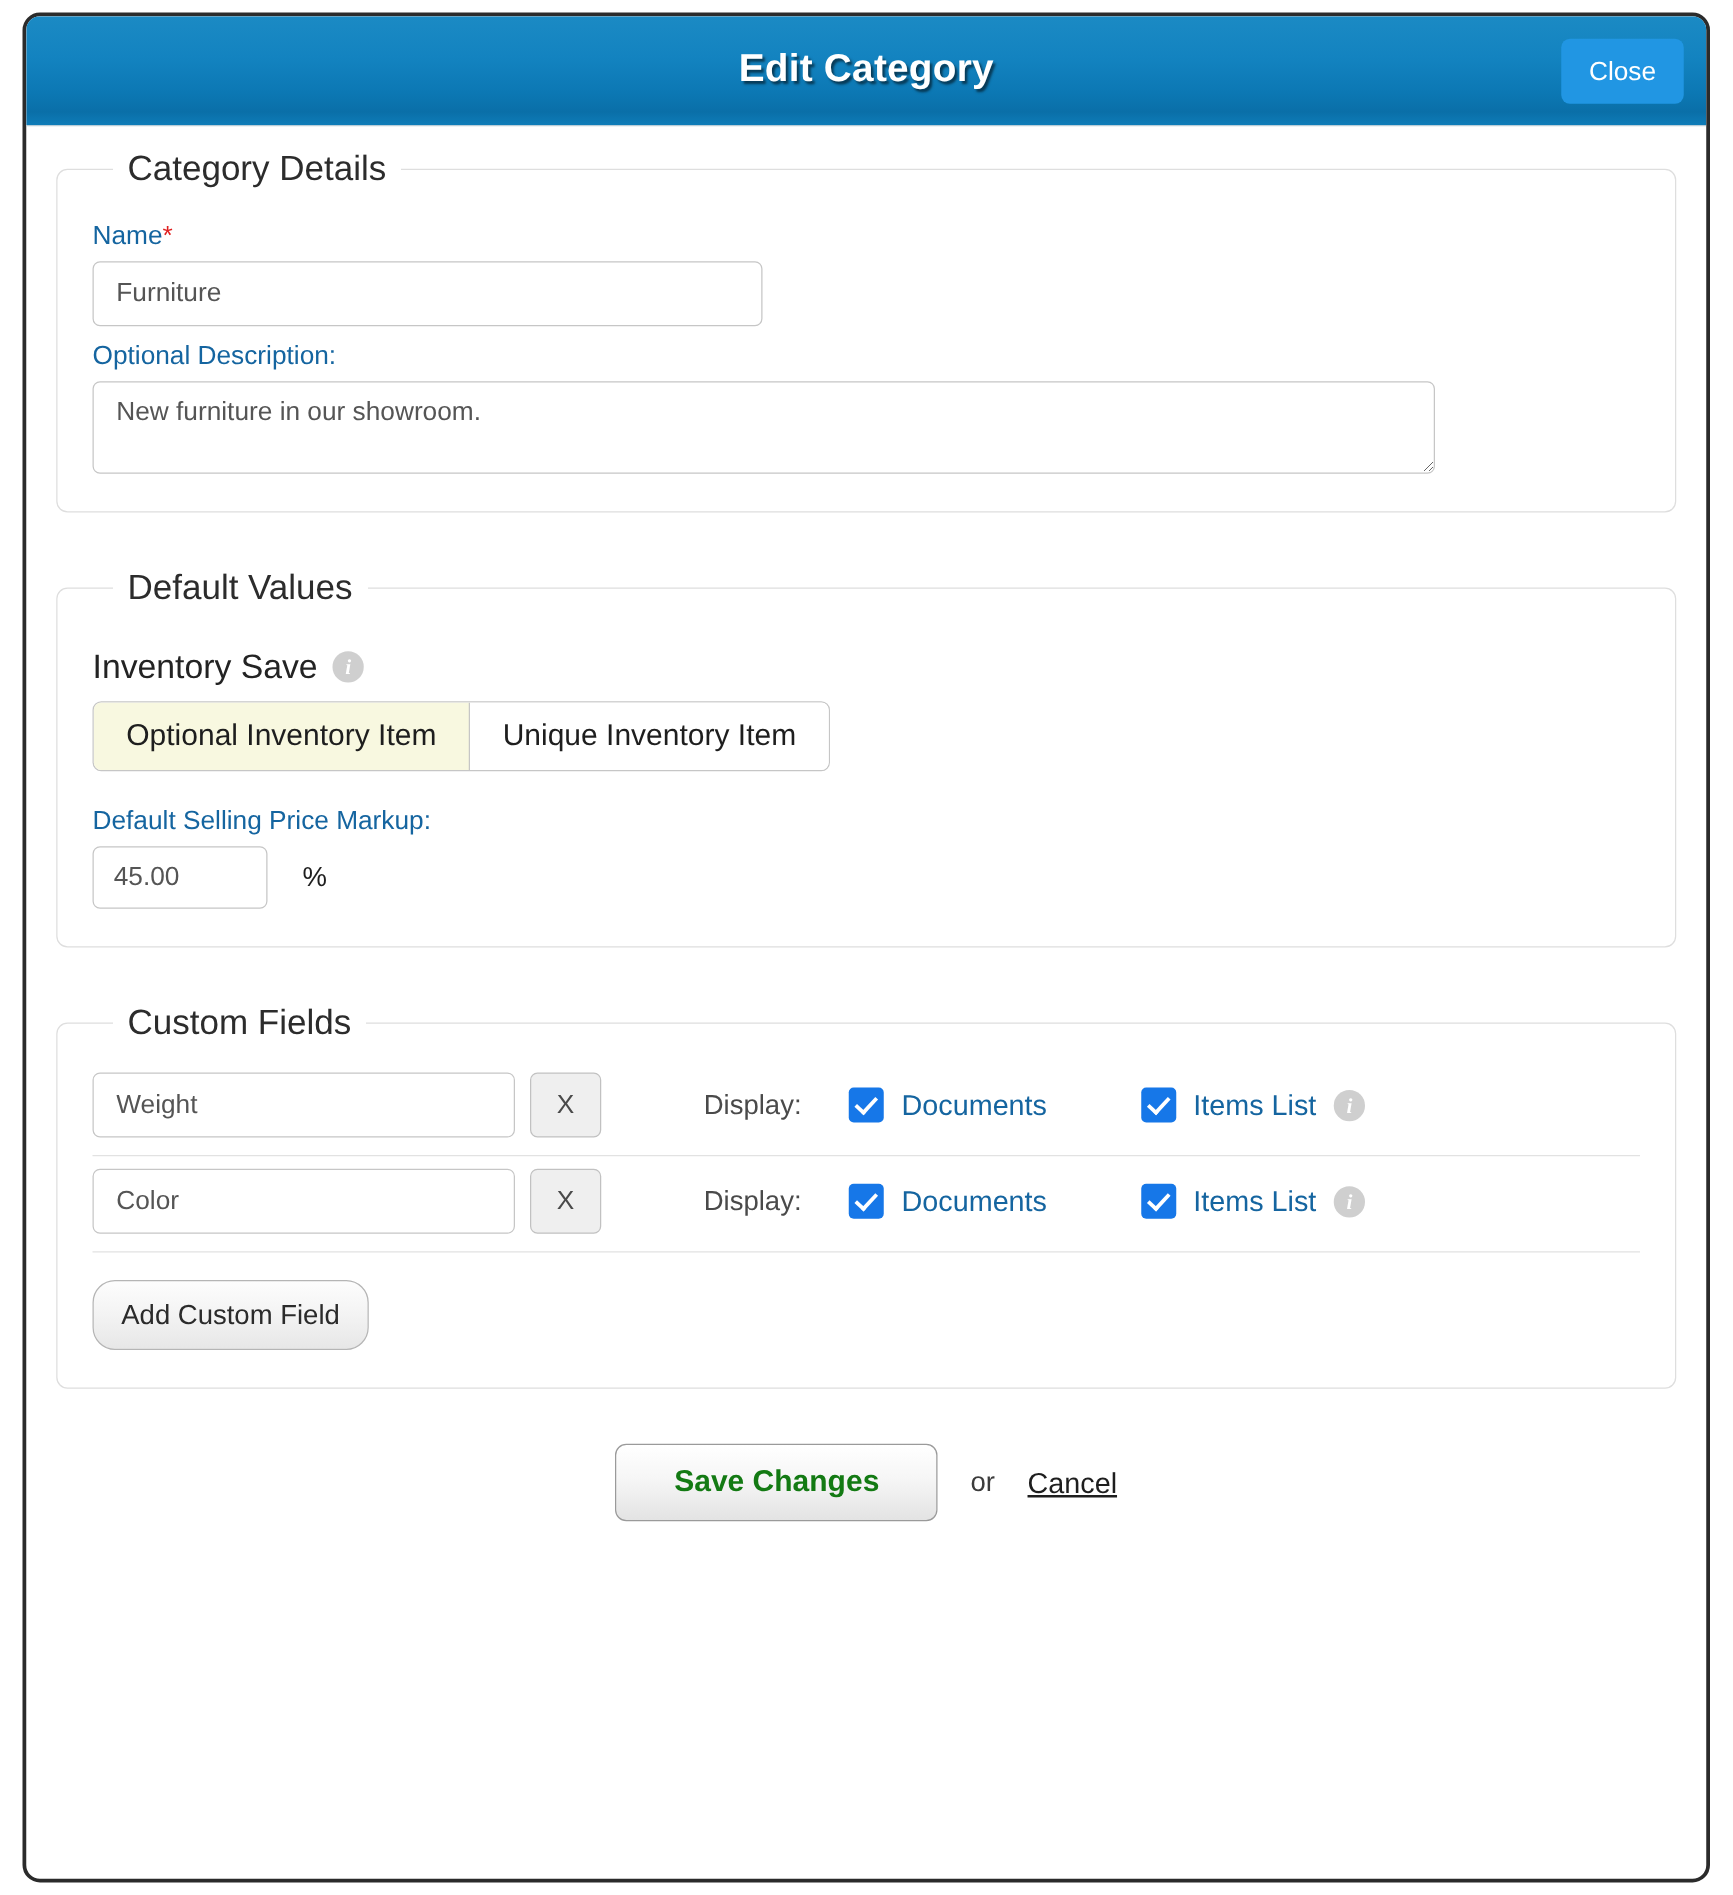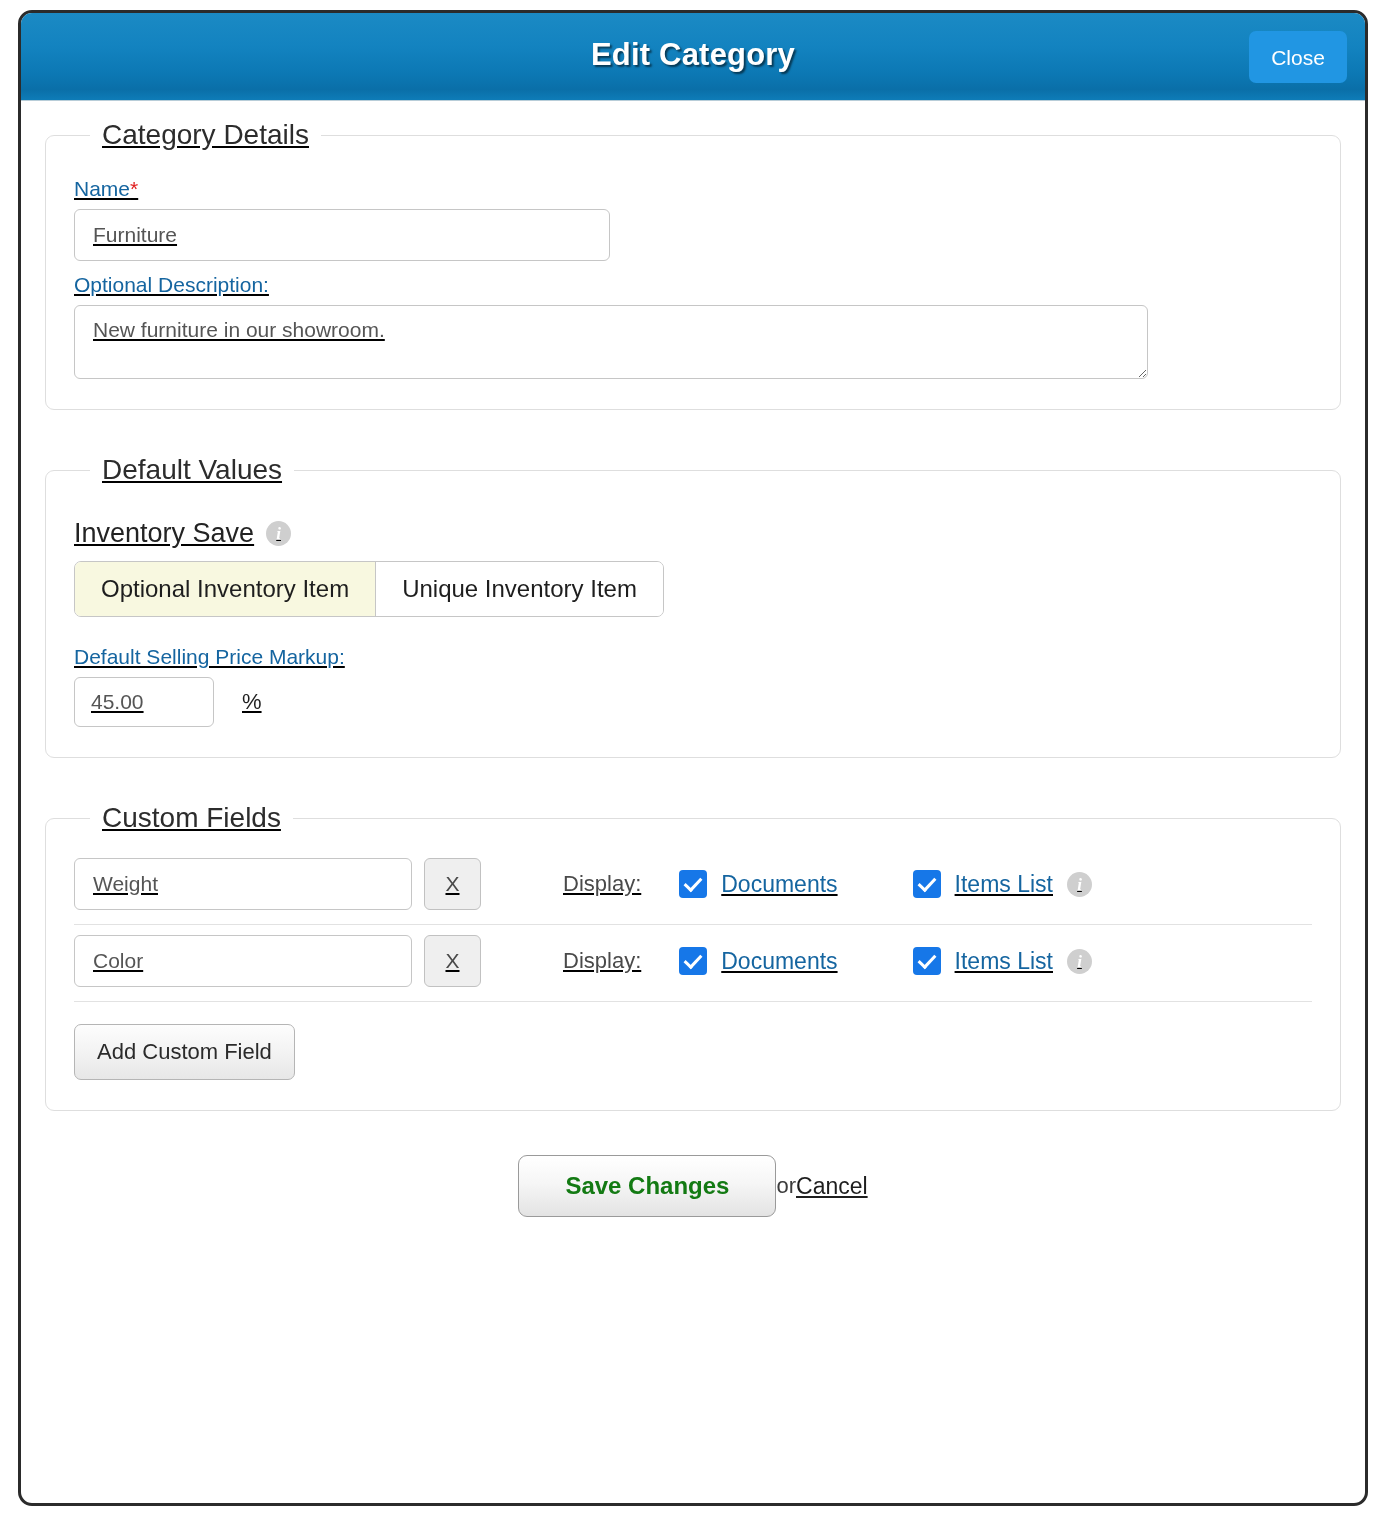--- a/index.html
+++ b/index.html
@@ -63,21 +63,20 @@
   
   .dialog-body {
     padding: 18px 24px 20px 24px;
   }
 
   fieldset.panel {
     border: 1px solid #dedede;
     border-radius: 9px;
     margin: 0 0 44px 0;
     padding: 14px 28px 30px 28px;
-    text-decoration: underline;
   }
   fieldset.panel > legend {
     padding: 0 12px;
     margin-left: 16px;
     font-size: 28px;
     color: #2c2c2c;
     font-family: "Liberation Sans", sans-serif;
   }
 
   .field-label {
@@ -249,31 +248,32 @@
     white-space: nowrap;
   }
 
   .add-cf-button {
     margin-top: 22px;
     padding: 14px 22px;
     font-size: 22px;
     color: #2b2b2b;
     background: linear-gradient(to bottom, #fdfdfd 0%, #f3f3f3 50%, #e7e7e7 100%);
     border: 1px solid #b5b5b5;
-    border-radius: 7px;
+    border-radius: 18px;
     cursor: pointer;
     font-family: "Liberation Sans", sans-serif;
     text-align: right;
   }
 
   
   .footer {
     display: flex;
     align-items: center;
     justify-content: center;
+    gap: 26px;
     margin-top: 8px;
   }
   .save-button {
     padding: 16px 46px;
     font-size: 24px;
     font-weight: bold;
     color: #137a13;
     background: linear-gradient(to bottom, #ffffff 0%, #f6f6f6 45%, #e3e3e3 100%);
     border: 1px solid #9a9a9a;
     border-radius: 9px;

